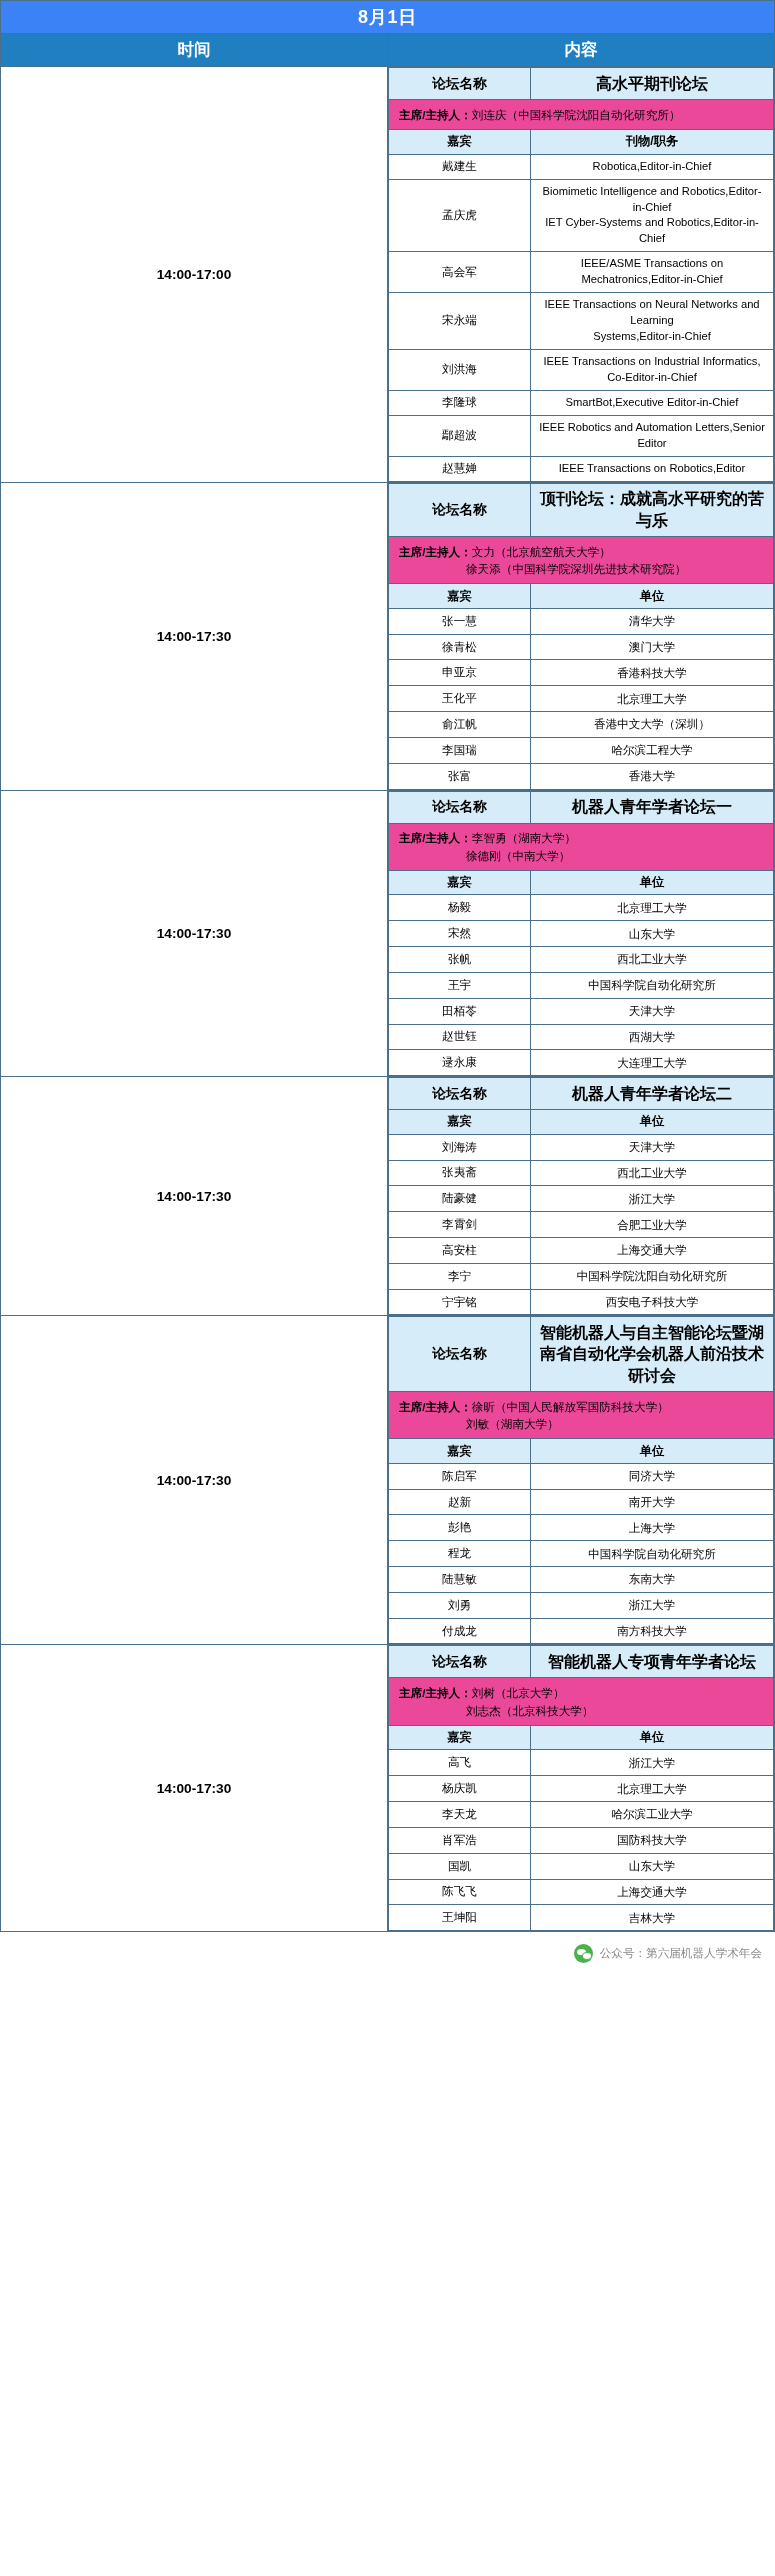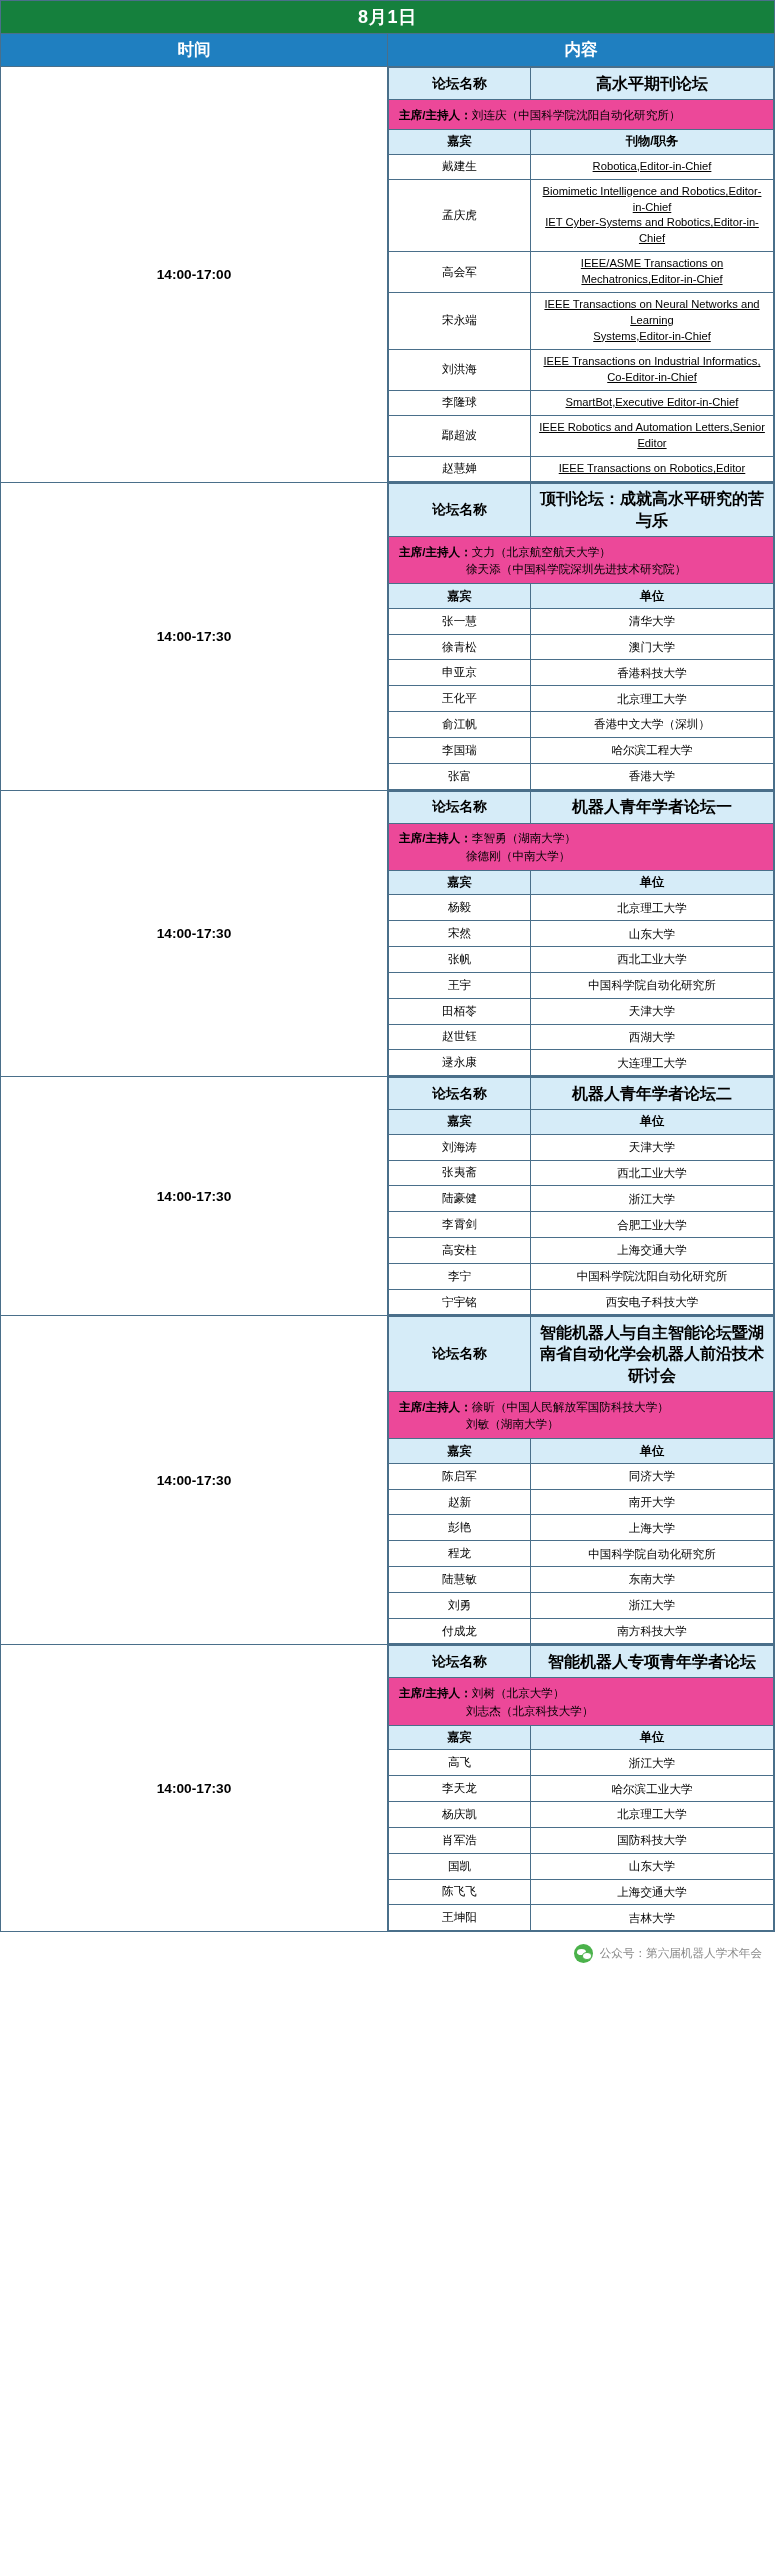--- a/index.html
+++ b/index.html
@@ -15,21 +15,21 @@
     background: #ffffff;
   }
   table.sched {
     width: 775px;
     border-collapse: collapse;
     table-layout: fixed;
   }
   td, th { border: 0.7px solid #4a6f8a; padding: 0; vertical-align: middle; }
 
   .date-head {
-    background: #15803d;
+    background: #3b82f6;
     color: #ffffff;
     text-align: center;
     font-size: 18px;
     font-weight: bold;
     height: 33px;
     letter-spacing: 0.7px;
   }
   .col-head {
     background: #1f7fc0;
     color: #ffffff;
@@ -99,21 +99,21 @@
     color: #000;
     padding: 4.3px 2.9px;
   }
   .guest-aff {
     text-align: center;
     font-size: 11.6px;
     color: #000;
     padding: 4.3px 7.2px;
     line-height: 1.4;
   }
-  .aff-en { font-size: 11.2px; text-decoration: underline; }
+  .aff-en { font-size: 11.2px; }
 
   .footer-bar {
     height: 42px;
     width: 775px;
     background: #ffffff;
     display: flex;
     align-items: center;
     justify-content: flex-end;
     padding-right: 13px;
     gap: 7.2px;
@@ -430,26 +430,26 @@
                 </tr>
                 <tr class="sub-head">
                   <td class="guest-col">嘉宾</td>
                   <td>单位</td>
                 </tr>
                 <tr>
                   <td class="guest-name">高飞</td>
                   <td class="guest-aff">浙江大学</td>
                 </tr>
                 <tr>
+                  <td class="guest-name">杨庆凯</td>
+                  <td class="guest-aff">北京理工大学</td>
+                </tr>
+                <tr>
                   <td class="guest-name">李天龙</td>
                   <td class="guest-aff">哈尔滨工业大学</td>
-                </tr>
-                <tr>
-                  <td class="guest-name">杨庆凯</td>
-                  <td class="guest-aff">北京理工大学</td>
                 </tr>
                 <tr>
                   <td class="guest-name">肖军浩</td>
                   <td class="guest-aff">国防科技大学</td>
                 </tr>
                 <tr>
                   <td class="guest-name">国凯</td>
                   <td class="guest-aff">山东大学</td>
                 </tr>
                 <tr>

